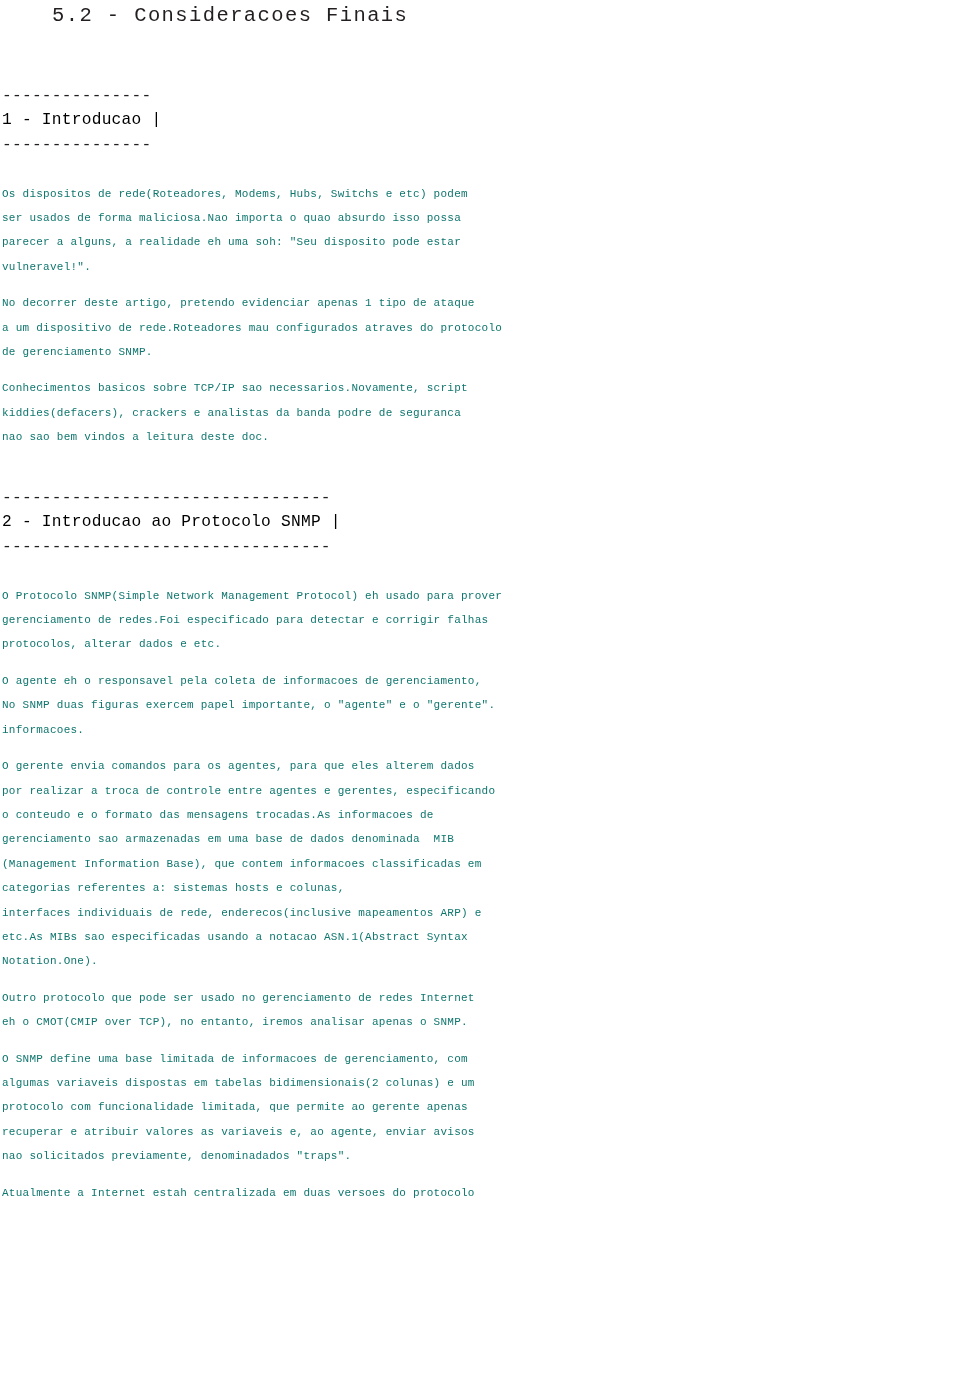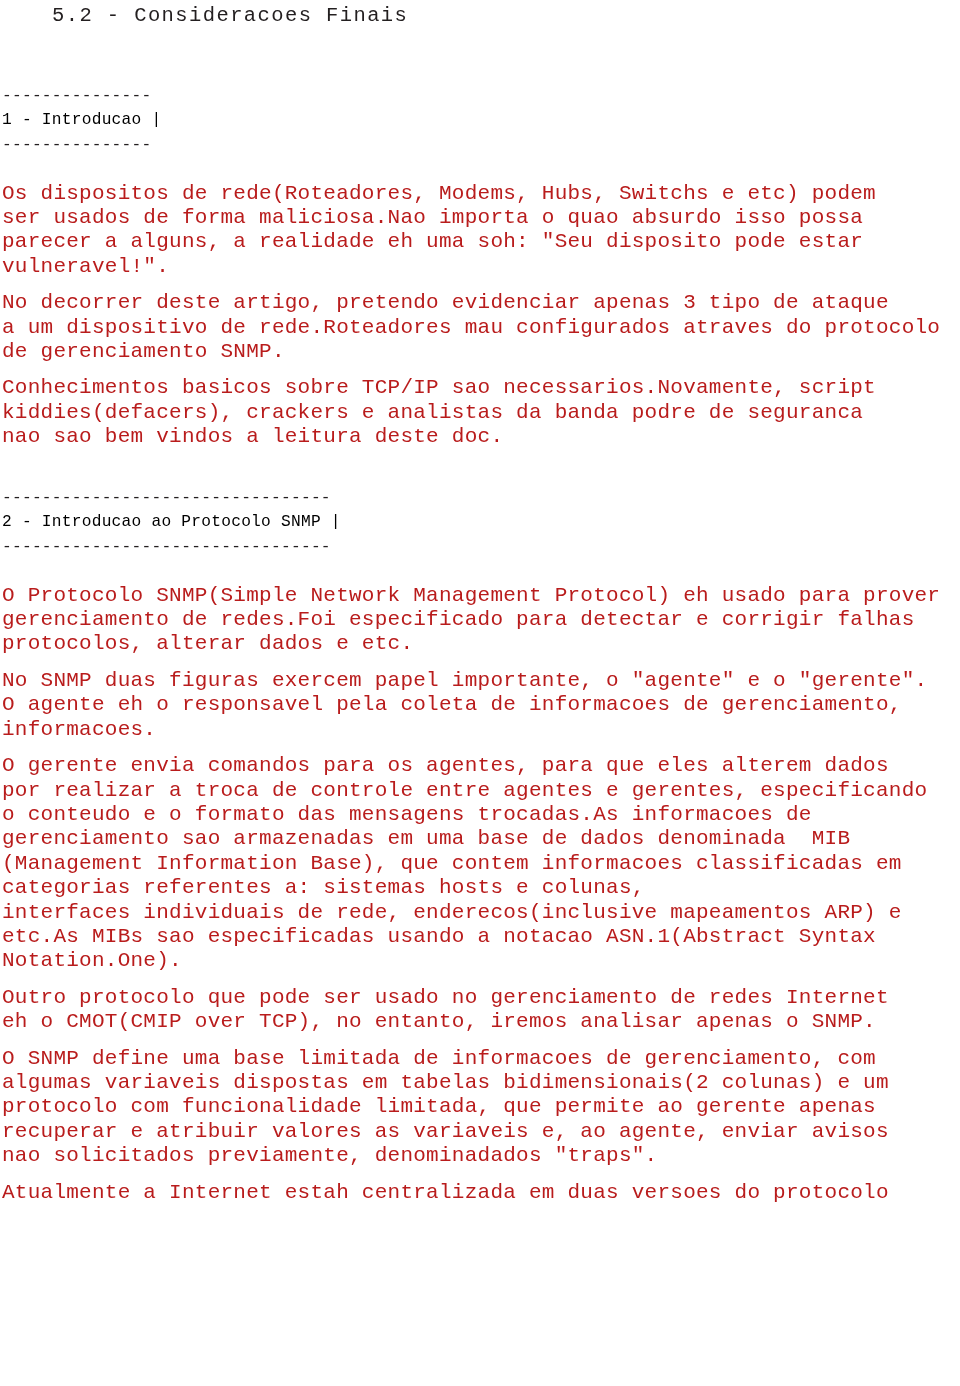--- a/index.html
+++ b/index.html
@@ -31,24 +31,24 @@
     color: #231f20;
   }
   .body-flow {
     position: absolute;
     top: 84px;
     left: 2px;
     width: 958px;
   }
   .block {
     white-space: pre;
-    font-size: 21px;
+    font-size: 11px;
     line-height: 24.4px;
     letter-spacing: 0.25px;
-    color: #b91c1c;
+    color: #0f766e;
   }
   .spacer-line {
     height: 24.4px;
   }
   .spacer-half {
     height: 12px;
   }
   .rule {
     white-space: pre;
     font-size: 16.2px;
@@ -83,21 +83,21 @@
       <div>
         <div class="block">Os dispositos de rede(Roteadores, Modems, Hubs, Switchs e etc) podem</div>
         <div class="block">ser usados de forma maliciosa.Nao importa o quao absurdo isso possa</div>
         <div class="block">parecer a alguns, a realidade eh uma soh: "Seu disposito pode estar</div>
         <div class="block">vulneravel!".</div>
       </div>
 
       <div class="spacer-half"></div>
 
       <div>
-        <div class="block">No decorrer deste artigo, pretendo evidenciar apenas 3 tipo de ataque</div>
+        <div class="block">No decorrer deste artigo, pretendo evidenciar apenas 1 tipo de ataque</div>
         <div class="block">a um dispositivo de rede.Roteadores mau configurados atraves do protocolo</div>
         <div class="block">de gerenciamento SNMP.</div>
       </div>
 
       <div class="spacer-half"></div>
 
       <div>
         <div class="block">Conhecimentos basicos sobre TCP/IP sao necessarios.Novamente, script</div>
         <div class="block">kiddies(defacers), crackers e analistas da banda podre de seguranca</div>
         <div class="block">nao sao bem vindos a leitura deste doc.</div>
@@ -116,22 +116,22 @@
 
       <div>
         <div class="block">O Protocolo SNMP(Simple Network Management Protocol) eh usado para prover</div>
         <div class="block">gerenciamento de redes.Foi especificado para detectar e corrigir falhas</div>
         <div class="block">protocolos, alterar dados e etc.</div>
       </div>
 
       <div class="spacer-half"></div>
 
       <div>
+        <div class="block">O agente eh o responsavel pela coleta de informacoes de gerenciamento,</div>
         <div class="block">No SNMP duas figuras exercem papel importante, o "agente" e o "gerente".</div>
-        <div class="block">O agente eh o responsavel pela coleta de informacoes de gerenciamento,</div>
         <div class="block">informacoes.</div>
       </div>
 
       <div class="spacer-half"></div>
 
       <div>
         <div class="block">O gerente envia comandos para os agentes, para que eles alterem dados</div>
         <div class="block">por realizar a troca de controle entre agentes e gerentes, especificando</div>
         <div class="block">o conteudo e o formato das mensagens trocadas.As informacoes de</div>
         <div class="block">gerenciamento sao armazenadas em uma base de dados denominada  MIB</div>

